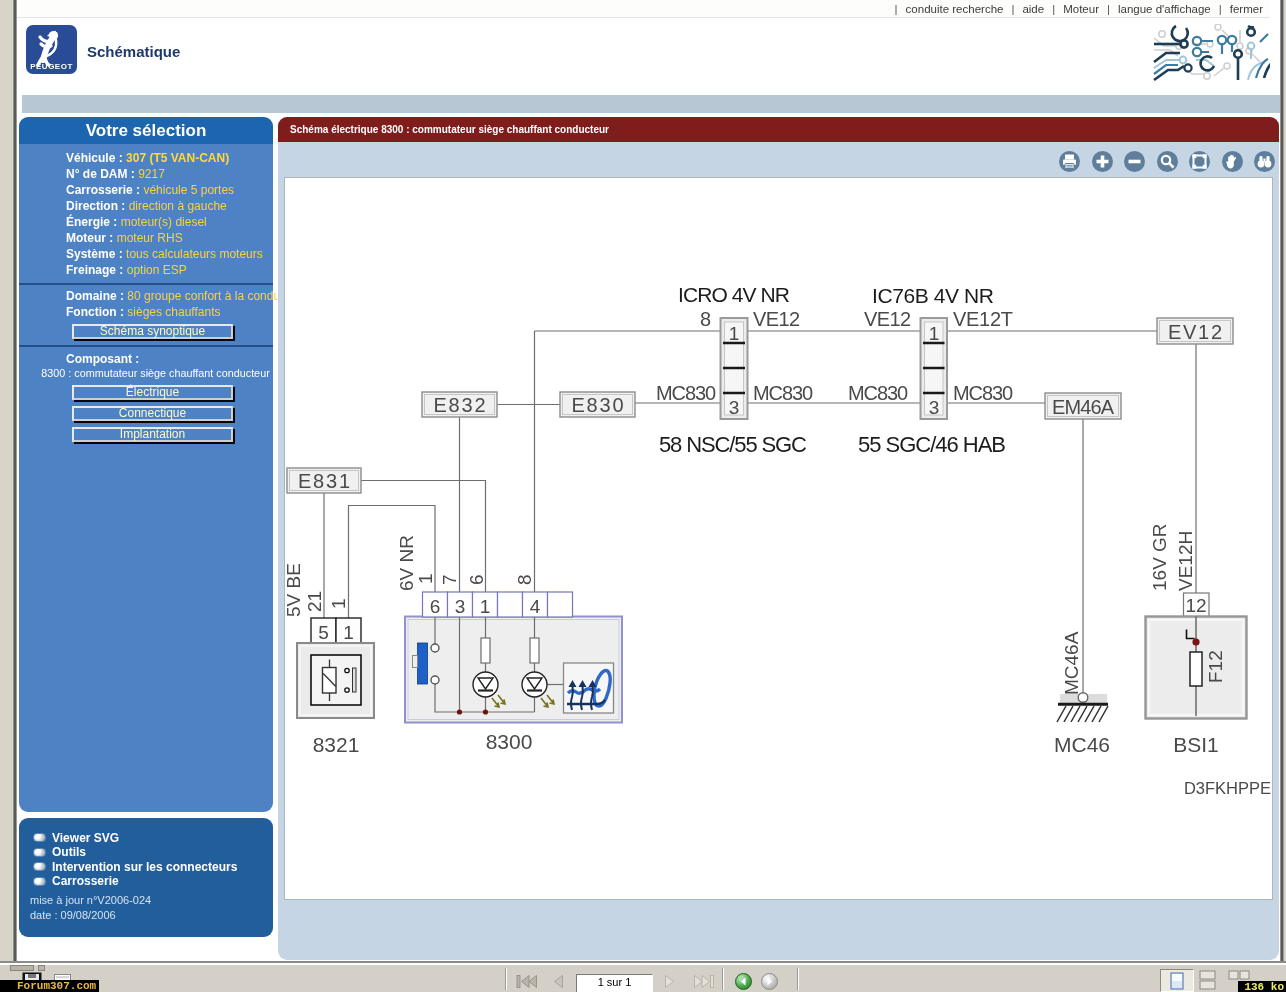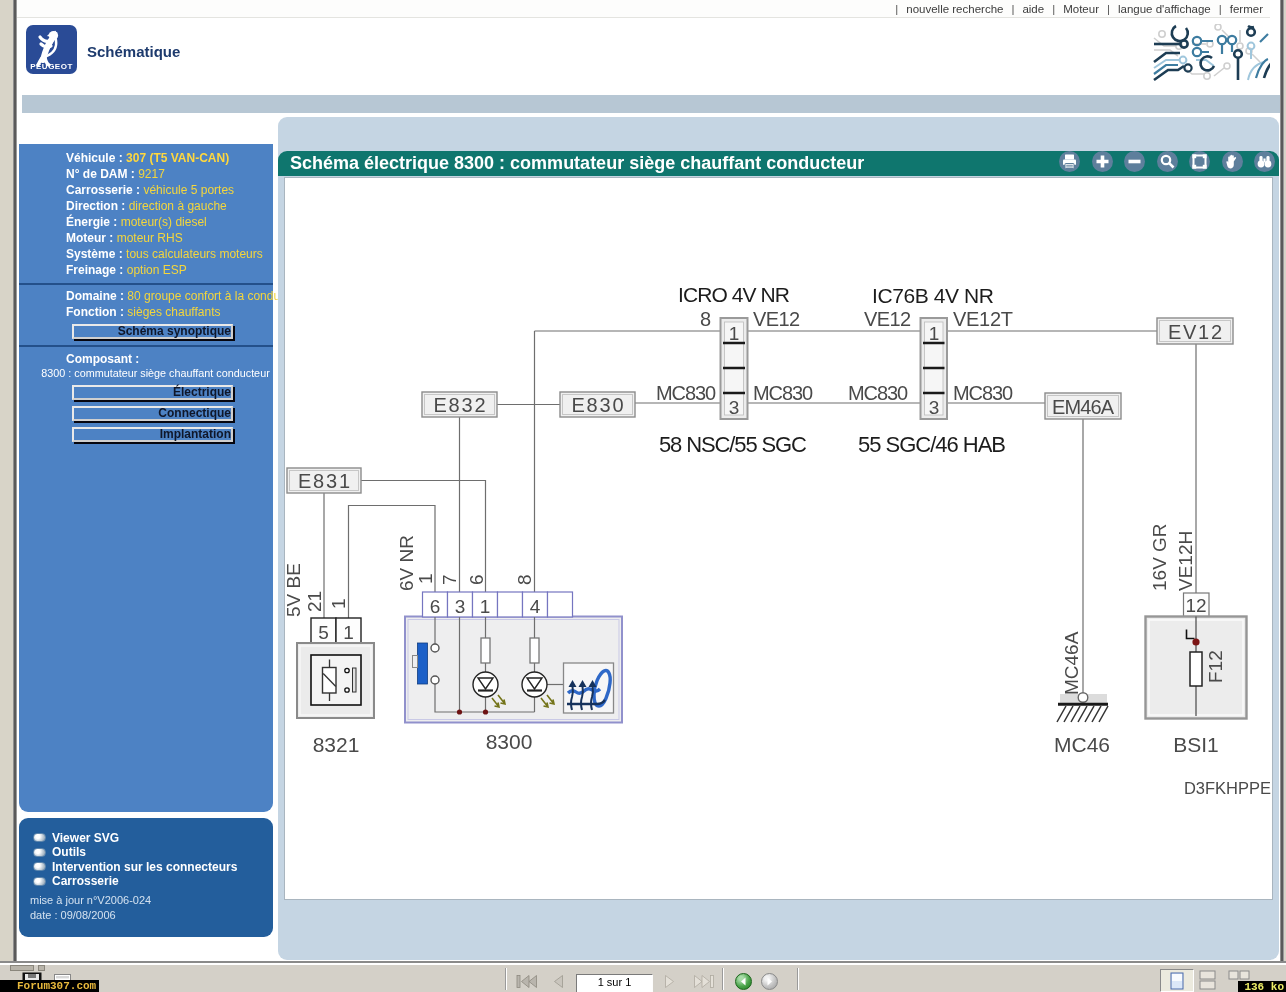--- a/index.html
+++ b/index.html
@@ -35,38 +35,38 @@
              text-align:center; line-height:27px; }
   #sb-body { position:absolute; left:19px; top:144px; width:254px; height:668px; background:#4d82c4;
              border-radius:0 0 9px 9px; }
   .sb-row { position:absolute; left:6px; font-size:12px; white-space:nowrap; }
   .sb-row b { color:#ffffff; font-weight:bold;margin-left:41px; }
   .sb-row span.v { color:#f4d63c; }
   .sb-row span.vb { color:#ffd83e; font-weight:bold; }
   .sb-sep { position:absolute; left:0; width:254px; height:2px; background:#24508a; }
   .sbtn { position:absolute; left:53px; width:161px; height:15px; background:#4d82c4;
           border:2px solid; border-color:#e9e9e9 #cfcfcf #cfcfcf #e9e9e9;
-          box-shadow:2px 2px 0 #06060f; color:#0f172a; font-size:12px; text-align:right;
-          line-height:11px; cursor:pointer;font-weight:bold; }
+          box-shadow:2px 2px 0 #06060f; color:#fef9c3; font-size:12px; text-align:center;
+          line-height:11px; cursor:pointer; }
   #sb-comp-val { position:absolute; left:19px; width:235px; text-align:center; color:#ffffff; font-size:10.8px; white-space:nowrap; }
   #sb-menu { position:absolute; left:19px; top:818px; width:254px; height:119px; background:#235e9c;
              border-radius:9px; }
   .menu-item { position:absolute; left:14px; height:13px; display:flex; align-items:center; cursor:pointer; }
   .menu-bullet { width:13px; height:9px; border-radius:4px; border:1px solid #5f87ad;
                  background:radial-gradient(circle at 35% 35%, #ffffff 0 25%, #c9d4dd 55%, #8296a8 100%);
                  margin-right:6px; }
   .menu-label { color:#ffffff; font-size:12px; font-weight:bold; white-space:nowrap; }
   .menu-note { position:absolute; left:11px; color:#d4e2f0; font-size:11px; }
 
   
   #main-panel { position:absolute; left:278px; top:117px; width:1001px; height:843px;
                 background:#c5d5e3; border-radius:9px; }
-  #main-head { position:absolute; left:0; top:0; width:1001px; height:25px; background:#0f766e;
-               border-radius:9px 9px 0 0; color:#ffffff; font-size:18px; font-weight:bold;
-               line-height:25px; padding-left:12px;margin-top:34px; }
+  #main-head { position:absolute; left:0; top:0; width:1001px; height:25px; background:#7f1d1d;
+               border-radius:9px 9px 0 0; color:#ffffff; font-size:10px; font-weight:bold;
+               line-height:25px; padding-left:12px; }
   .tbtn { position:absolute; top:34px; width:21px; height:21px; border-radius:50%;
           background:#5e7f9c; cursor:pointer; }
   .tbtn svg { position:absolute; left:0; top:0; }
   #canvas { position:absolute; left:6px; top:60px; width:989px; height:723px; background:#ffffff;
             border:1px solid #a9b5bf; }
 
   
   #statusbar { position:absolute; left:0; top:965px; width:1286px; height:27px; background:#d4d0c8; }
   .vsep { position:absolute; top:3px; width:2px; height:22px;
           background:linear-gradient(90deg,#9a9a9a 0 1px,#ffffff 1px 2px); }
@@ -100,21 +100,21 @@
 </head>
 <body>
 
 <div id="screen">
   <div id="content"></div>
   <div id="lborder"></div>
   <div id="rborder"></div>
 
   <div id="toplinks">
     <span class="sep">|</span>
-    <a>nouvelle recherche</a>
+    <a>conduite recherche</a>
     <span class="sep">|</span>
     <a>aide</a>
     <span class="sep">|</span>
     <a>Moteur</a>
     <span class="sep">|</span>
     <a>langue d'affichage</a>
     <span class="sep">|</span>
     <a>fermer</a>
   </div>
 
@@ -187,20 +187,21 @@
       <path d="M86 34 v22"></path>
         <circle cx="86" cy="30" r="3.8"></circle>
       <circle cx="99" cy="8" r="3.8"></circle>
         <path d="M96 2 a7 7 0 0 0 6 1"></path>
       <path d="M112 54 c3 -10 7 -15 9 -16"></path>
     </g>
   </svg>
 
   <div id="band"></div>
 
+  <div id="sb-head">Votre sélection</div>
   <div id="sb-body">
     <div class="sb-row" style="top:7px"><b>Véhicule :</b> <span class="vb">307 (T5 VAN-CAN)</span></div>
     <div class="sb-row" style="top:23px"><b>N° de DAM :</b> <span class="v">9217</span></div>
     <div class="sb-row" style="top:39px"><b>Carrosserie :</b> <span class="v">véhicule 5 portes</span></div>
     <div class="sb-row" style="top:55px"><b>Direction :</b> <span class="v">direction à gauche</span></div>
     <div class="sb-row" style="top:71px"><b>Énergie :</b> <span class="v">moteur(s) diesel</span></div>
     <div class="sb-row" style="top:87px"><b>Moteur :</b> <span class="v">moteur RHS</span></div>
     <div class="sb-row" style="top:103px"><b>Système :</b> <span class="v">tous calculateurs moteurs</span></div>
     <div class="sb-row" style="top:119px"><b>Freinage :</b> <span class="v">option ESP</span></div>
     <div class="sb-sep" style="top:139px"></div>

